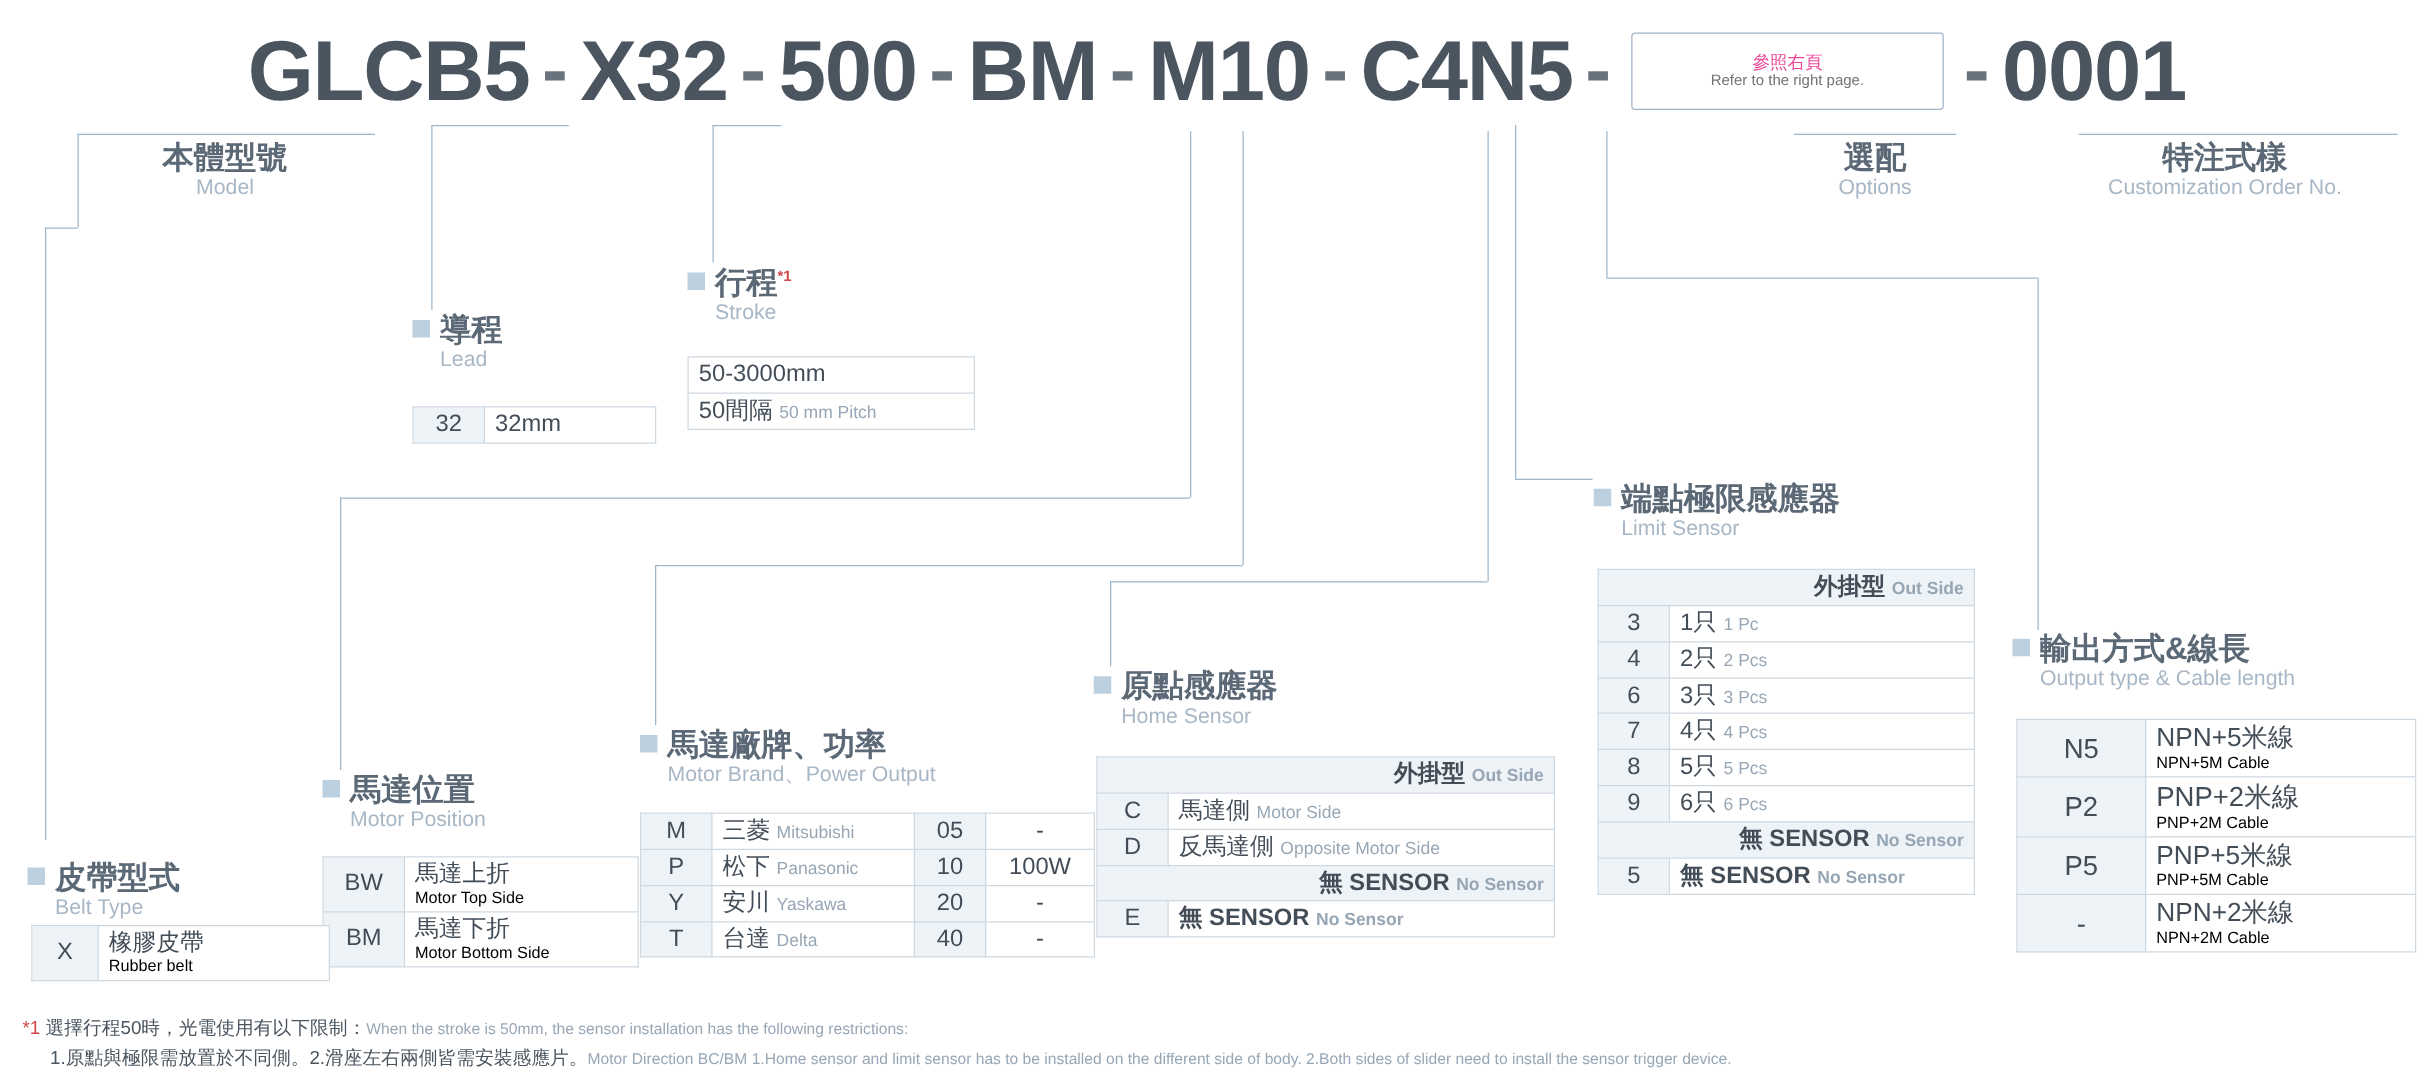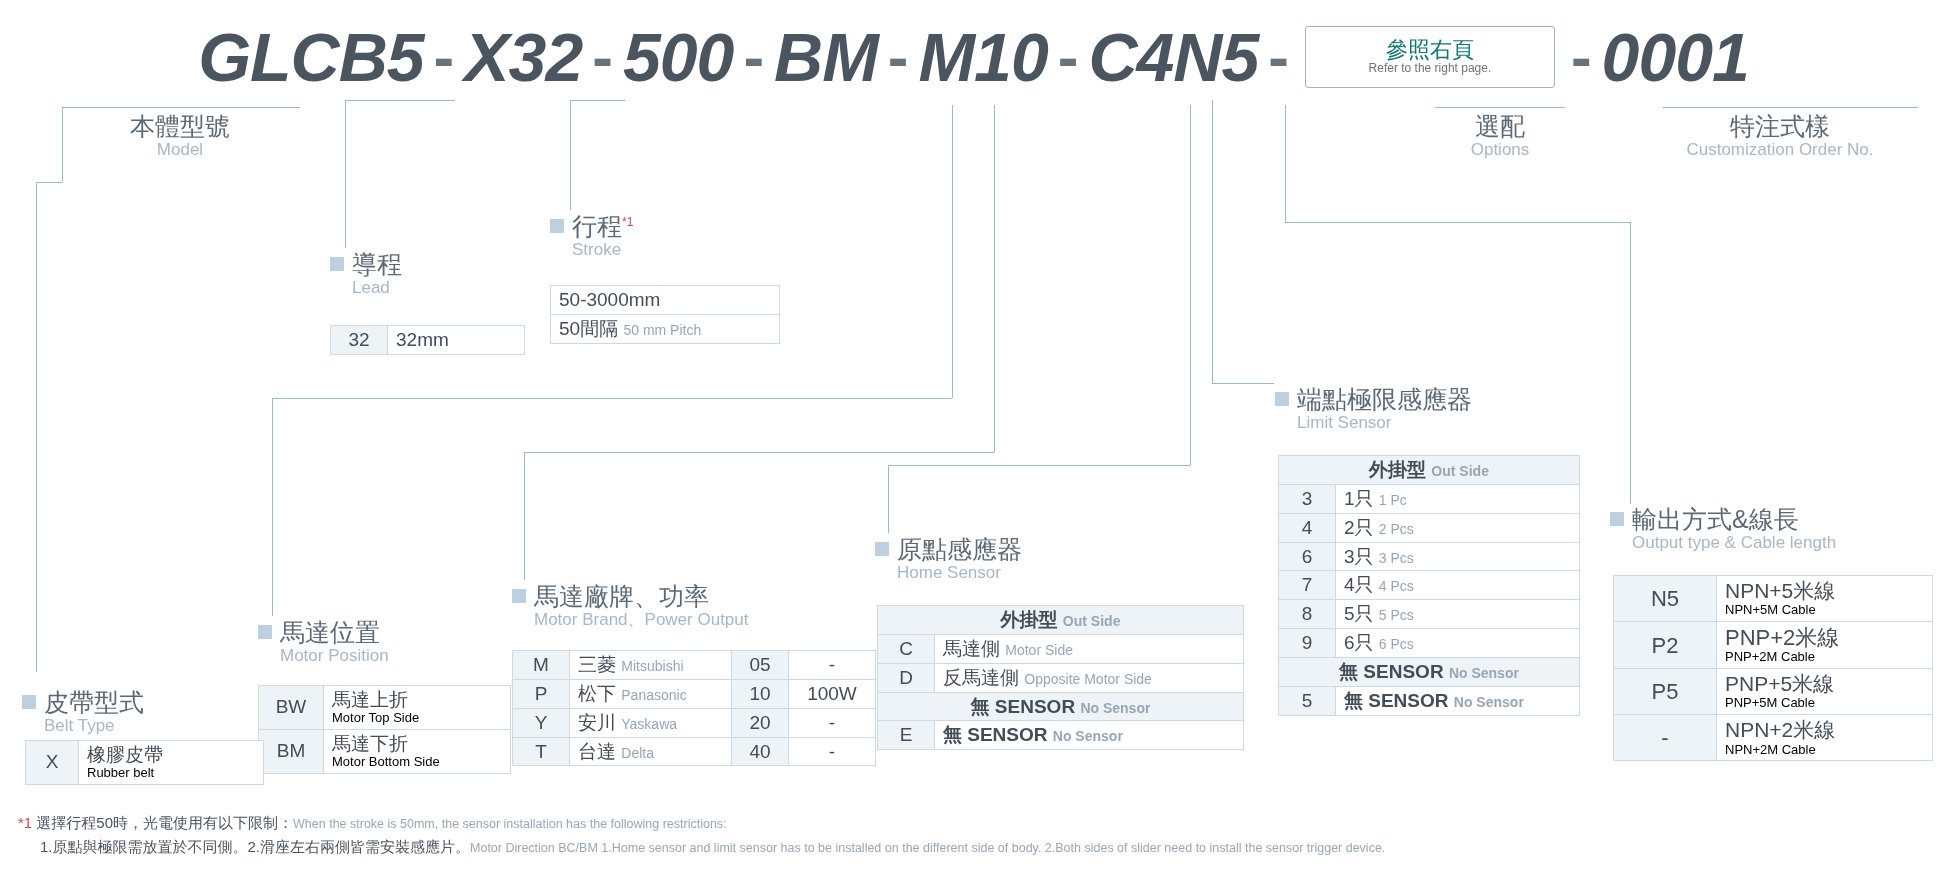--- a/index.html
+++ b/index.html
@@ -11,54 +11,54 @@
   }
   .root{position:relative;width:1947px;height:873px;}
 
   
   .code{
     position:absolute;top:12px;left:0;width:1947px;height:90px;
     display:flex;align-items:center;justify-content:center;
   }
   .code-seg{
     font-size:68px;font-weight:bold;color:#4a5560;letter-spacing:-1px;
-    line-height:1;white-space:nowrap;font-style:italic;
+    line-height:1;white-space:nowrap;
   }
   .code-dash{
     font-size:62px;font-weight:bold;color:#69737d;margin:0 10px;line-height:1;
   }
   .code-box{
     border:1px solid #9fb3c8;border-radius:3px;
     width:248px;height:60px;display:flex;flex-direction:column;
     align-items:center;justify-content:center;margin:0 6px;
   }
-  .code-box .cb-cn{font-size:22px;color:#0f766e;line-height:1.05;}
+  .code-box .cb-cn{font-size:14px;color:#ec4899;line-height:1.05;}
   .code-box .cb-en{font-size:12px;color:#737373;line-height:1.2;}
 
   
   .lbl{position:absolute;}
-  .lbl .cn{font-size:25px;font-weight:normal;color:#5b6876;line-height:1.12;white-space:nowrap;}
+  .lbl .cn{font-size:25px;font-weight:bold;color:#5b6876;line-height:1.12;white-space:nowrap;}
   .lbl .en{font-size:17px;color:#a8b7c6;line-height:1.12;white-space:nowrap;}
   .lbl.center{text-align:center;}
   .sq{display:inline-block;width:14px;height:14px;background:#bcd0e0;margin-right:8px;vertical-align:2px;}
   .sup{font-size:12px;color:#d0494a;vertical-align:super;}
 
   
   .ln{position:absolute;background:#9db8cc;}
   .lnh{height:1px;}
   .lnv{width:1px;}
 
   
   .tbl{position:absolute;border-collapse:collapse;background:#fff;}
   .tbl td{
     border:1px solid #cfd9e2;font-size:19px;color:#434d58;
     padding:3px 8px;vertical-align:middle;white-space:nowrap;line-height:1.15;
   }
   .tbl td.key{background:#eef3f7;text-align:center;font-weight:normal;width:40px;}
-  .tbl td.hdr{background:#eef3f7;text-align:center;font-weight:bold;}
+  .tbl td.hdr{background:#eef3f7;text-align:right;font-weight:bold;}
   .tbl td.wide{text-align:left;}
   .en-s{font-size:14px;color:#97a6b5;}
   .en-s2{font-size:13px;color:#000000;display:block;}
   .cn-b{font-weight:bold;}
 
   
   .note{position:absolute;left:18px;top:812px;width:1900px;}
   .note .l1{font-size:15px;color:#4a5560;line-height:1.5;}
   .note .l2{font-size:15px;color:#4a5560;line-height:1.6;}
   .note .star{color:#d0494a;}

